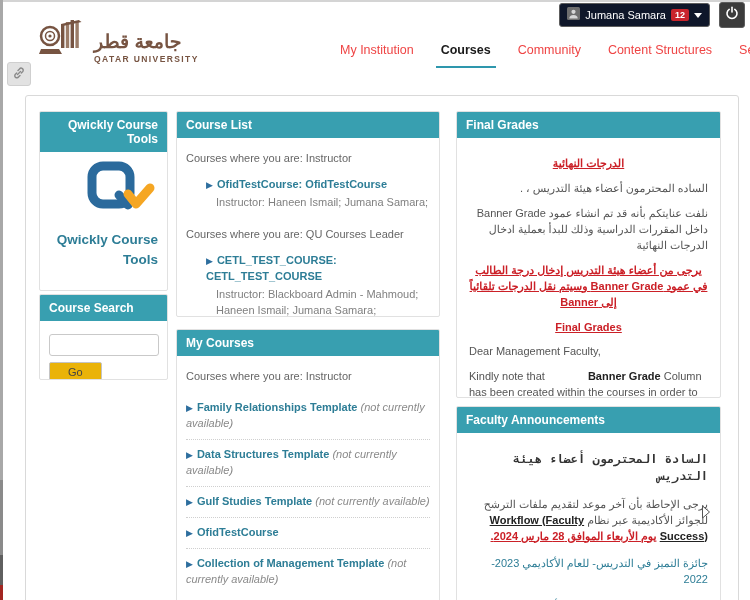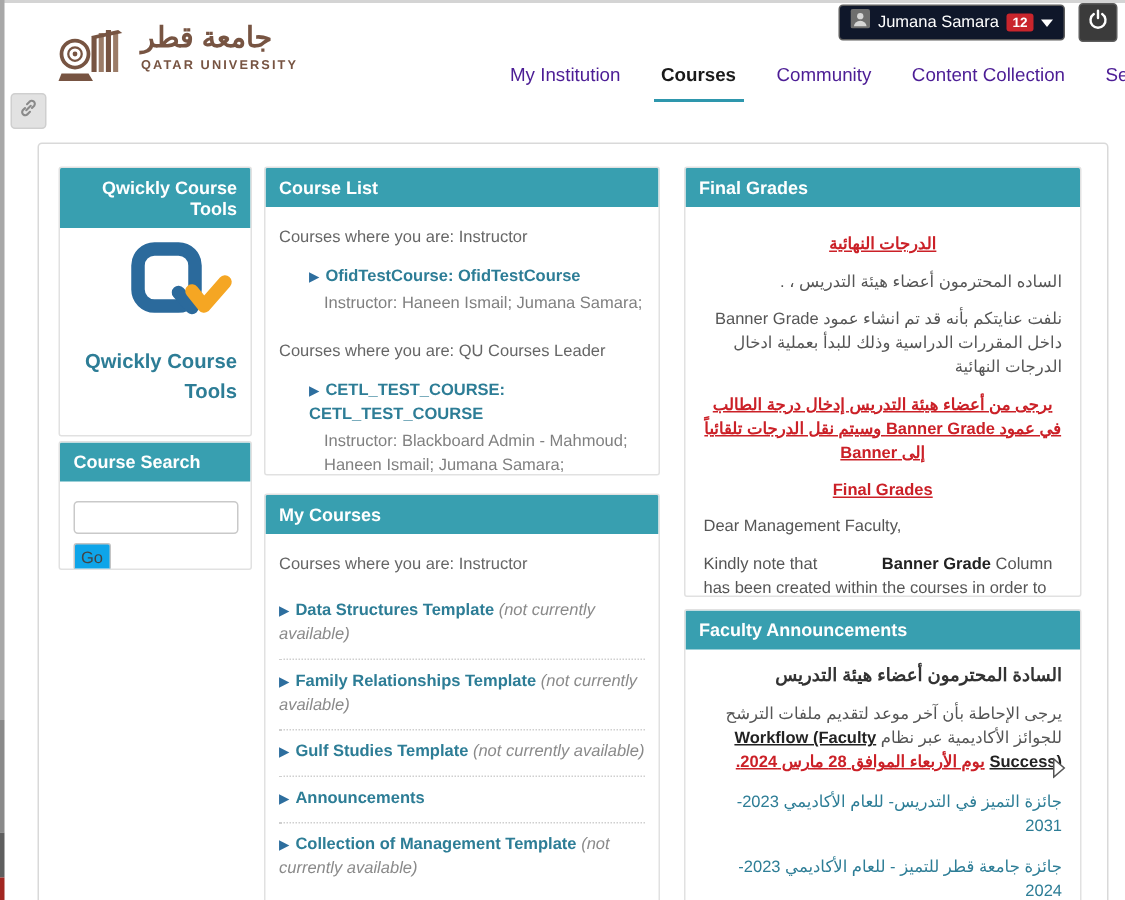--- a/index.html
+++ b/index.html
@@ -25,57 +25,57 @@
     border-radius:3px;display:flex;align-items:center;gap:5px;padding:0 7px;cursor:pointer;
   }
   .user-chip .uname{color:#ffffff;font-size:11px;}
   .badge{background:#c9252c;color:#fff;font-size:9px;font-weight:bold;border-radius:2px;padding:1px 4px;line-height:1.2;}
   .caret{width:0;height:0;border-left:4px solid transparent;border-right:4px solid transparent;border-top:5px solid #ffffff;}
   .power-btn{
     position:absolute;right:5px;top:2px;width:24px;height:24px;background:#3b3b3b;border:1px solid #5d5d5d;
     border-radius:3px;display:flex;align-items:center;justify-content:center;cursor:pointer;
   }
   
-  .logo{position:absolute;left:38px;top:16px;display:flex;align-items:flex-start;gap:10px;}
+  .logo{position:absolute;left:38px;top:16px;display:flex;align-items:flex-end;gap:10px;}
   .logo-text{display:flex;flex-direction:column;line-height:1.1;}
   .logo-ar{font-size:19px;font-weight:bold;color:#775442;}
   .logo-en{font-size:8.5px;font-weight:bold;letter-spacing:1.4px;color:#775442;margin-top:2px;}
   
   .nav{position:absolute;left:340px;top:43px;display:flex;gap:27px;}
-  .nav-item{font-size:12.5px;color:#4c1d95;cursor:pointer;position:relative;white-space:nowrap;}
+  .nav-item{font-size:12.5px;color:#ef4444;cursor:pointer;position:relative;white-space:nowrap;}
   .nav-item.active{font-weight:bold;color:#1a1a1a;}
   .nav-item.active::after{content:"";position:absolute;left:-5px;right:-5px;top:23px;height:2px;background:#2e97ad;}
   
   .card{
     position:absolute;left:25px;top:95px;width:712px;height:520px;background:#fff;
     border:1px solid #d9d9d9;border-radius:3px;
   }
   .module{position:absolute;background:#fff;border:1px solid #e1e1e1;border-radius:2px;overflow:hidden;}
   .mod-head{background:#389fb0;color:#ffffff;font-weight:bold;font-size:12px;padding:6px 9px;}
   .mod-body{padding:9px;font-size:11px;color:#555;line-height:1.45;}
   
   .qw-link{color:#2d7d96;font-weight:bold;font-size:13.5px;line-height:1.5;cursor:pointer;display:block;margin-top:12px;}
   
   .search-input{width:100px;height:18px;border:1px solid #c9c9c9;border-radius:3px;margin:4px 0 6px 0;font-size:11px;padding:1px 4px;}
-  .go-btn{background:#0ea5e9;border:1px solid #c4c4c4;border-radius:2px;color:#444;font-size:11px;padding:3px 4px;cursor:pointer;}
+  .go-btn{background:#eab308;border:1px solid #c4c4c4;border-radius:2px;color:#444;font-size:11px;padding:3px 18px;cursor:pointer;}
   
   .group-head{color:#666;margin:4px 0 8px 0;}
   .course-link{color:#2d7d96;font-weight:bold;cursor:pointer;}
   .arrow{color:#2d6e9e;font-size:9px;margin-right:4px;}
   .instr{color:#808080;margin:2px 0 10px 10px;}
   .cl-item{padding:2px 0;margin-left:20px;}
   .mc-item{padding:7px 0;border-bottom:1px dotted #cfcfcf;}
   .mc-note{color:#8a8a8a;font-style:italic;font-weight:normal;}
   
   .rtl{direction:rtl;text-align:right;unicode-bidi:embed;}
   .red-link{color:#cb2027;font-weight:bold;text-decoration:underline;cursor:pointer;display:block;margin:9px 0;text-align:center;}
   .gray-p{color:#555;margin:9px 0;}
   .bold-dark{color:#222;font-weight:bold;margin-left:40px;}
   .teal-link{color:#2d7d96;cursor:pointer;display:block;margin:11px 0;}
-  .ar-bold-head{color:#333;font-weight:bold;font-size:12px;margin:0 0 10px 0;}
+  .ar-bold-head{color:#333;font-weight:bold;font-size:12px;margin:10px 0 10px 0;font-family:Liberation Mono, monospace;}
   .wf-link{color:#222;font-weight:bold;text-decoration:underline;direction:ltr;unicode-bidi:embed;cursor:pointer;}
   .cursor-art{position:absolute;left:701px;top:505px;}
 </style>
 </head>
 <body>
 
 <div class="top-edge"></div>
 <div class="left-edge"></div>
 <div class="left-edge2"></div>
 <div class="left-edge3"></div>
@@ -133,21 +133,21 @@
   <span class="logo-text">
     <span class="logo-ar">جامعة قطر</span>
     <span class="logo-en">QATAR UNIVERSITY</span>
   </span>
 </div>
 
 <div class="nav">
   <span class="nav-item">My Institution</span>
   <span class="nav-item active">Courses</span>
   <span class="nav-item">Community</span>
-  <span class="nav-item">Content Collection</span>
+  <span class="nav-item">Content Structures</span>
   <span class="nav-item">Services</span>
 </div>
 
 <div class="card">
 
   <div class="module" style="left:13px;top:15px;width:127px;height:178px;text-align:right;">
     <div class="mod-head">Qwickly Course Tools</div>
     <div class="mod-body">
       <span>
         <svg width="72" height="52" viewBox="0 0 72 52">
@@ -185,30 +185,30 @@
 
     </div>
   </div>
 
   <div class="module" style="left:150px;top:233px;width:262px;height:286px;">
     <div class="mod-head">My Courses</div>
     <div class="mod-body">
       <div class="group-head">Courses where you are: Instructor</div>
 
       <div class="mc-item">
+        <span class="arrow">▶</span><a class="course-link">Family Relationships Template</a> <span class="mc-note">(not currently available)</span>
+      </div>
+      <div class="mc-item">
         <span class="arrow">▶</span><a class="course-link">Data Structures Template</a> <span class="mc-note">(not currently available)</span>
       </div>
       <div class="mc-item">
-        <span class="arrow">▶</span><a class="course-link">Family Relationships Template</a> <span class="mc-note">(not currently available)</span>
-      </div>
-      <div class="mc-item">
         <span class="arrow">▶</span><a class="course-link">Gulf Studies Template</a> <span class="mc-note">(not currently available)</span>
       </div>
       <div class="mc-item">
-        <span class="arrow">▶</span><a class="course-link">Announcements</a>
+        <span class="arrow">▶</span><a class="course-link">OfidTestCourse</a>
       </div>
       <div class="mc-item" style="border-bottom:none;">
         <span class="arrow">▶</span><a class="course-link">Collection of Management Template</a> <span class="mc-note">(not currently available)</span>
       </div>
 
     </div>
   </div>
 
   <div class="module" style="left:430px;top:15px;width:263px;height:285px;">
     <div class="mod-head">Final Grades</div>
@@ -226,21 +226,21 @@
 
   <div class="module" style="left:430px;top:310px;width:263px;height:209px;">
     <div class="mod-head">Faculty Announcements</div>
     <div class="mod-body rtl" style="padding:9px 12px;">
       <div class="ar-bold-head">السادة المحترمون أعضاء هيئة التدريس</div>
       <div class="gray-p">
         <span>يرجى الإحاطة بأن آخر موعد لتقديم ملفات الترشح للجوائز الأكاديمية عبر نظام</span>
         <span class="wf-link">Workflow  (Faculty Success)</span>
         <span class="red-link" style="display:inline;">يوم الأربعاء الموافق 28 مارس 2024.</span>
       </div>
-      <a class="teal-link">جائزة التميز في التدريس- للعام الأكاديمي 2023-2031</a>
+      <a class="teal-link">جائزة التميز في التدريس- للعام الأكاديمي 2023-2022</a>
       <a class="teal-link">جائزة جامعة قطر للتميز - للعام الأكاديمي 2023-2024</a>
 
     </div>
   </div>
 
 </div>
 
 <span class="cursor-art">
   <svg width="10" height="14" viewBox="0 0 10 14">
       <path d="M1.5 1 L8.5 7 L1.5 13 Z" fill="#ffffff" stroke="#555" stroke-width="1"></path>

